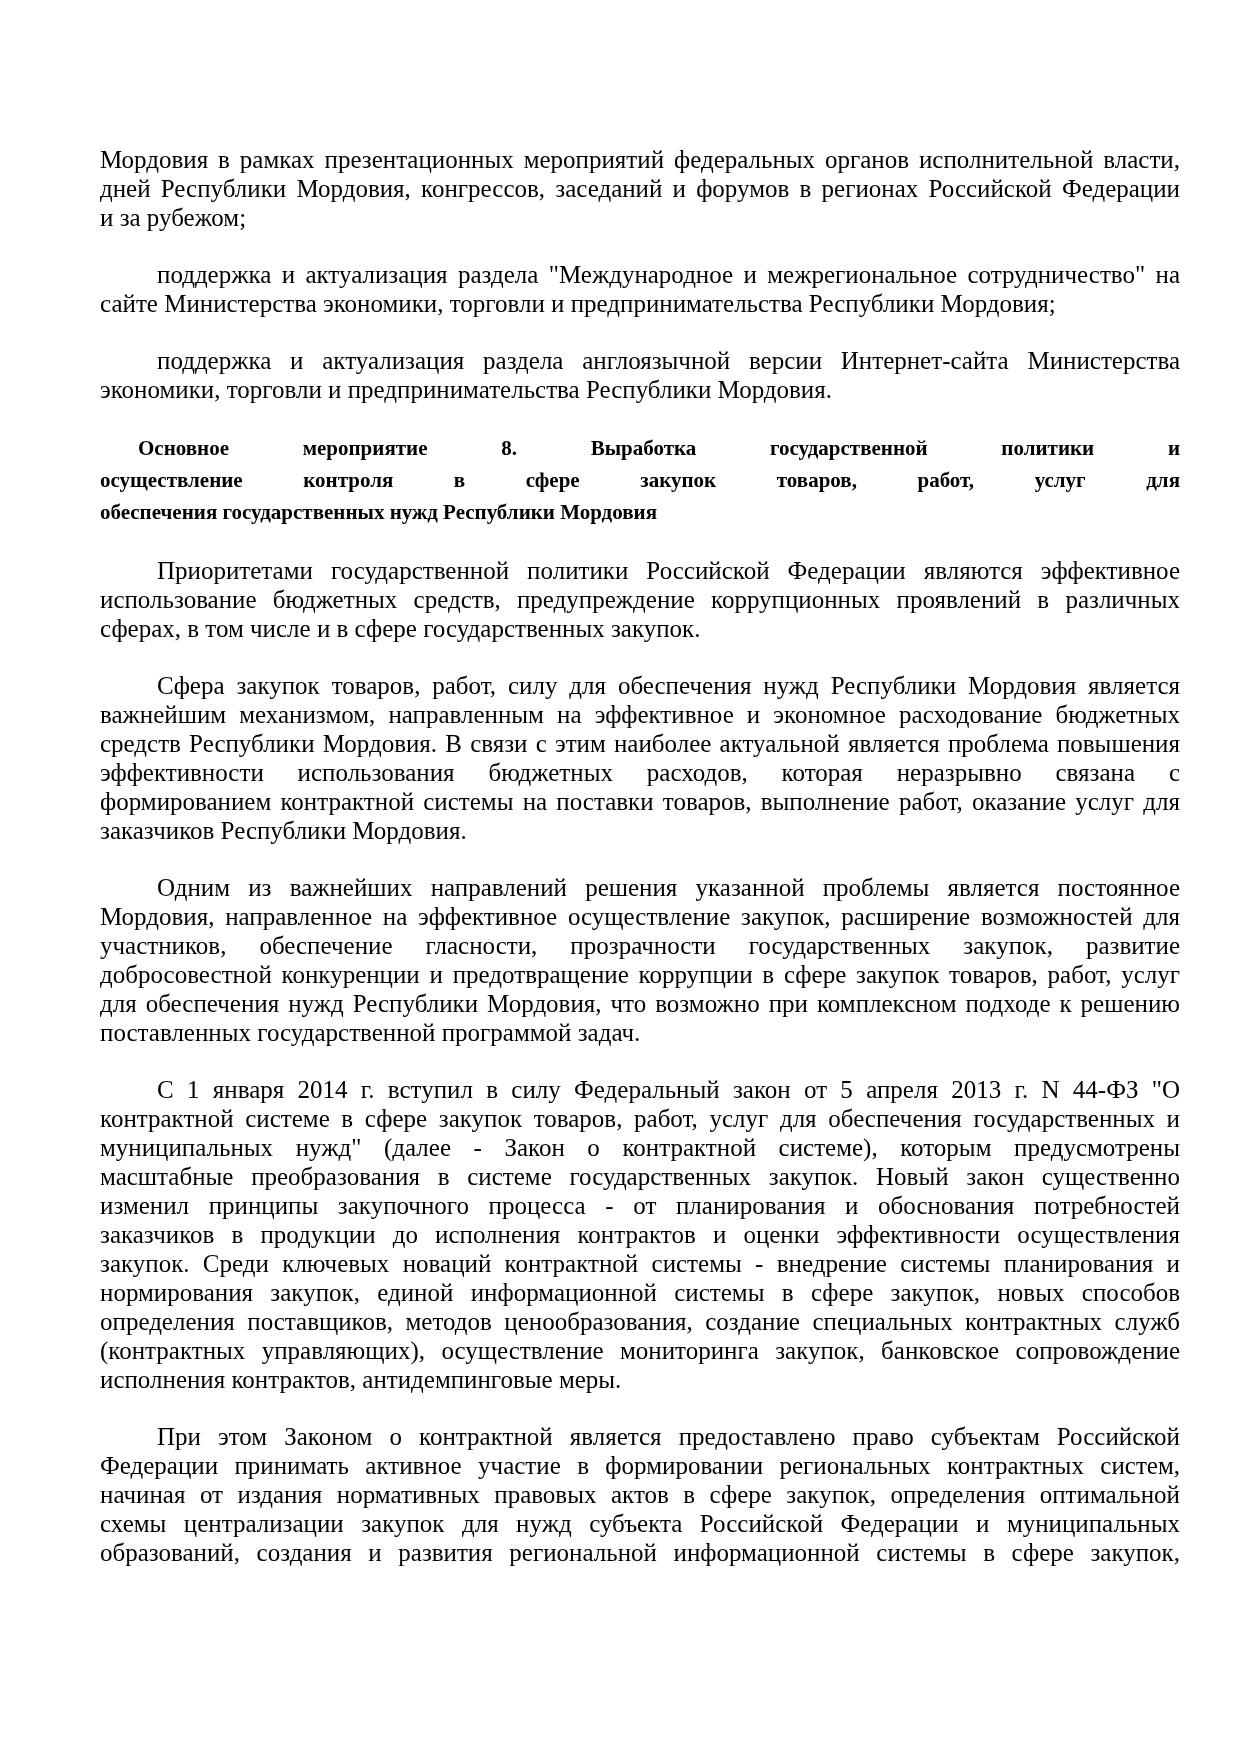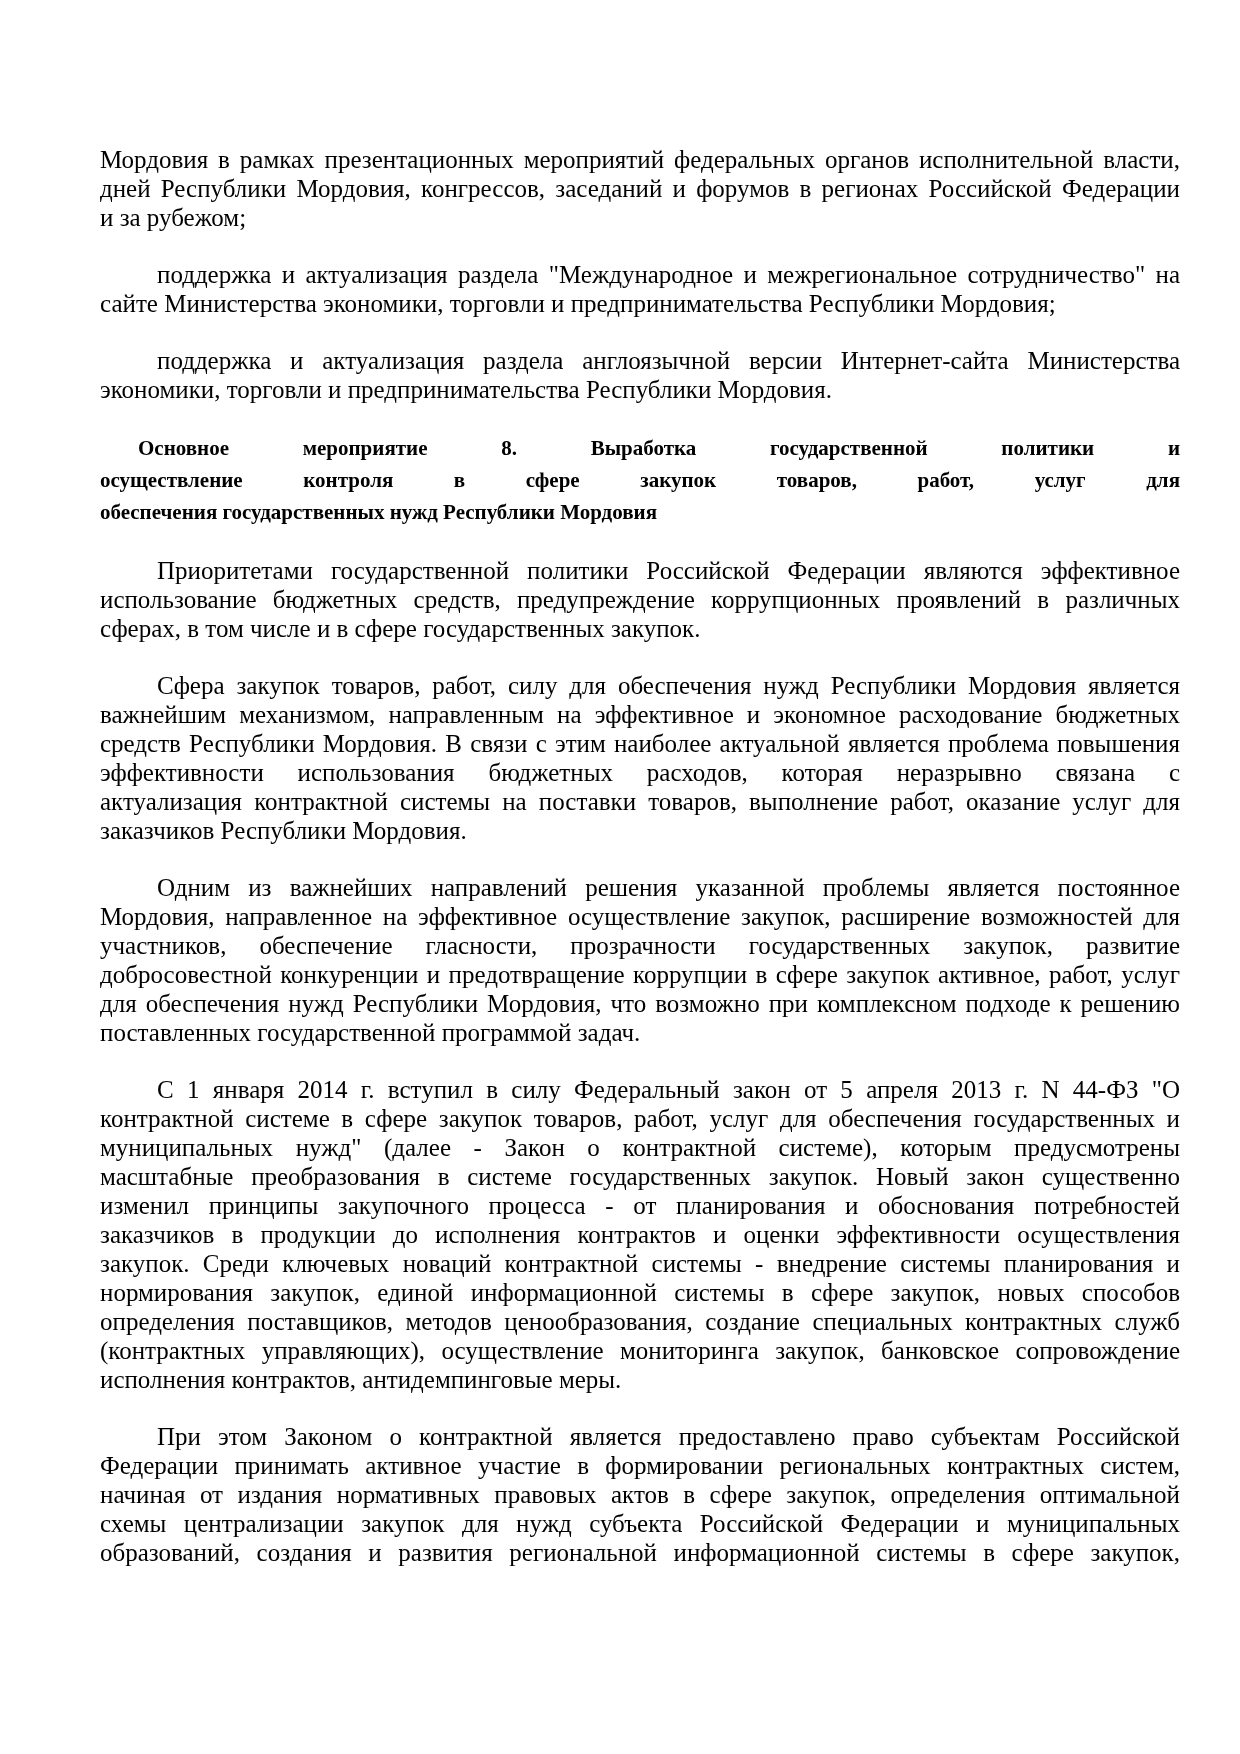--- a/index.html
+++ b/index.html
@@ -78,28 +78,28 @@
       <div class="para body">
         <div class="line indent">Приоритетами государственной политики Российской Федерации являются эффективное</div>
         <div class="line">использование бюджетных средств, предупреждение коррупционных проявлений в различных</div>
         <div class="line lastline">сферах, в том числе и в сфере государственных закупок.</div>
       </div>
       <div class="para body">
         <div class="line indent">Сфера закупок товаров, работ, силу для обеспечения нужд Республики Мордовия является</div>
         <div class="line">важнейшим механизмом, направленным на эффективное и экономное расходование бюджетных</div>
         <div class="line">средств Республики Мордовия. В связи с этим наиболее актуальной является проблема повышения</div>
         <div class="line">эффективности использования бюджетных расходов, которая неразрывно связана с</div>
-        <div class="line">актуализация контрактной системы на поставки товаров, выполнение работ, оказание услуг для</div>
+        <div class="line">формированием контрактной системы на поставки товаров, выполнение работ, оказание услуг для</div>
         <div class="line lastline">заказчиков Республики Мордовия.</div>
       </div>
       <div class="para body">
         <div class="line indent">Одним из важнейших направлений решения указанной проблемы является постоянное</div>
         <div class="line">Мордовия, направленное на эффективное осуществление закупок, расширение возможностей для</div>
         <div class="line">участников, обеспечение гласности, прозрачности государственных закупок, развитие</div>
-        <div class="line">добросовестной конкуренции и предотвращение коррупции в сфере закупок активное, работ, услуг</div>
+        <div class="line">добросовестной конкуренции и предотвращение коррупции в сфере закупок товаров, работ, услуг</div>
         <div class="line">для обеспечения нужд Республики Мордовия, что возможно при комплексном подходе к решению</div>
         <div class="line lastline">поставленных государственной программой задач.</div>
       </div>
       <div class="para body">
         <div class="line indent">С 1 января 2014 г. вступил в силу Федеральный закон от 5 апреля 2013 г. N 44-ФЗ "О</div>
         <div class="line">контрактной системе в сфере закупок товаров, работ, услуг для обеспечения государственных и</div>
         <div class="line">муниципальных нужд" (далее - Закон о контрактной системе), которым предусмотрены</div>
         <div class="line">масштабные преобразования в системе государственных закупок. Новый закон существенно</div>
         <div class="line">изменил принципы закупочного процесса - от планирования и обоснования потребностей</div>
         <div class="line">заказчиков в продукции до исполнения контрактов и оценки эффективности осуществления</div>

